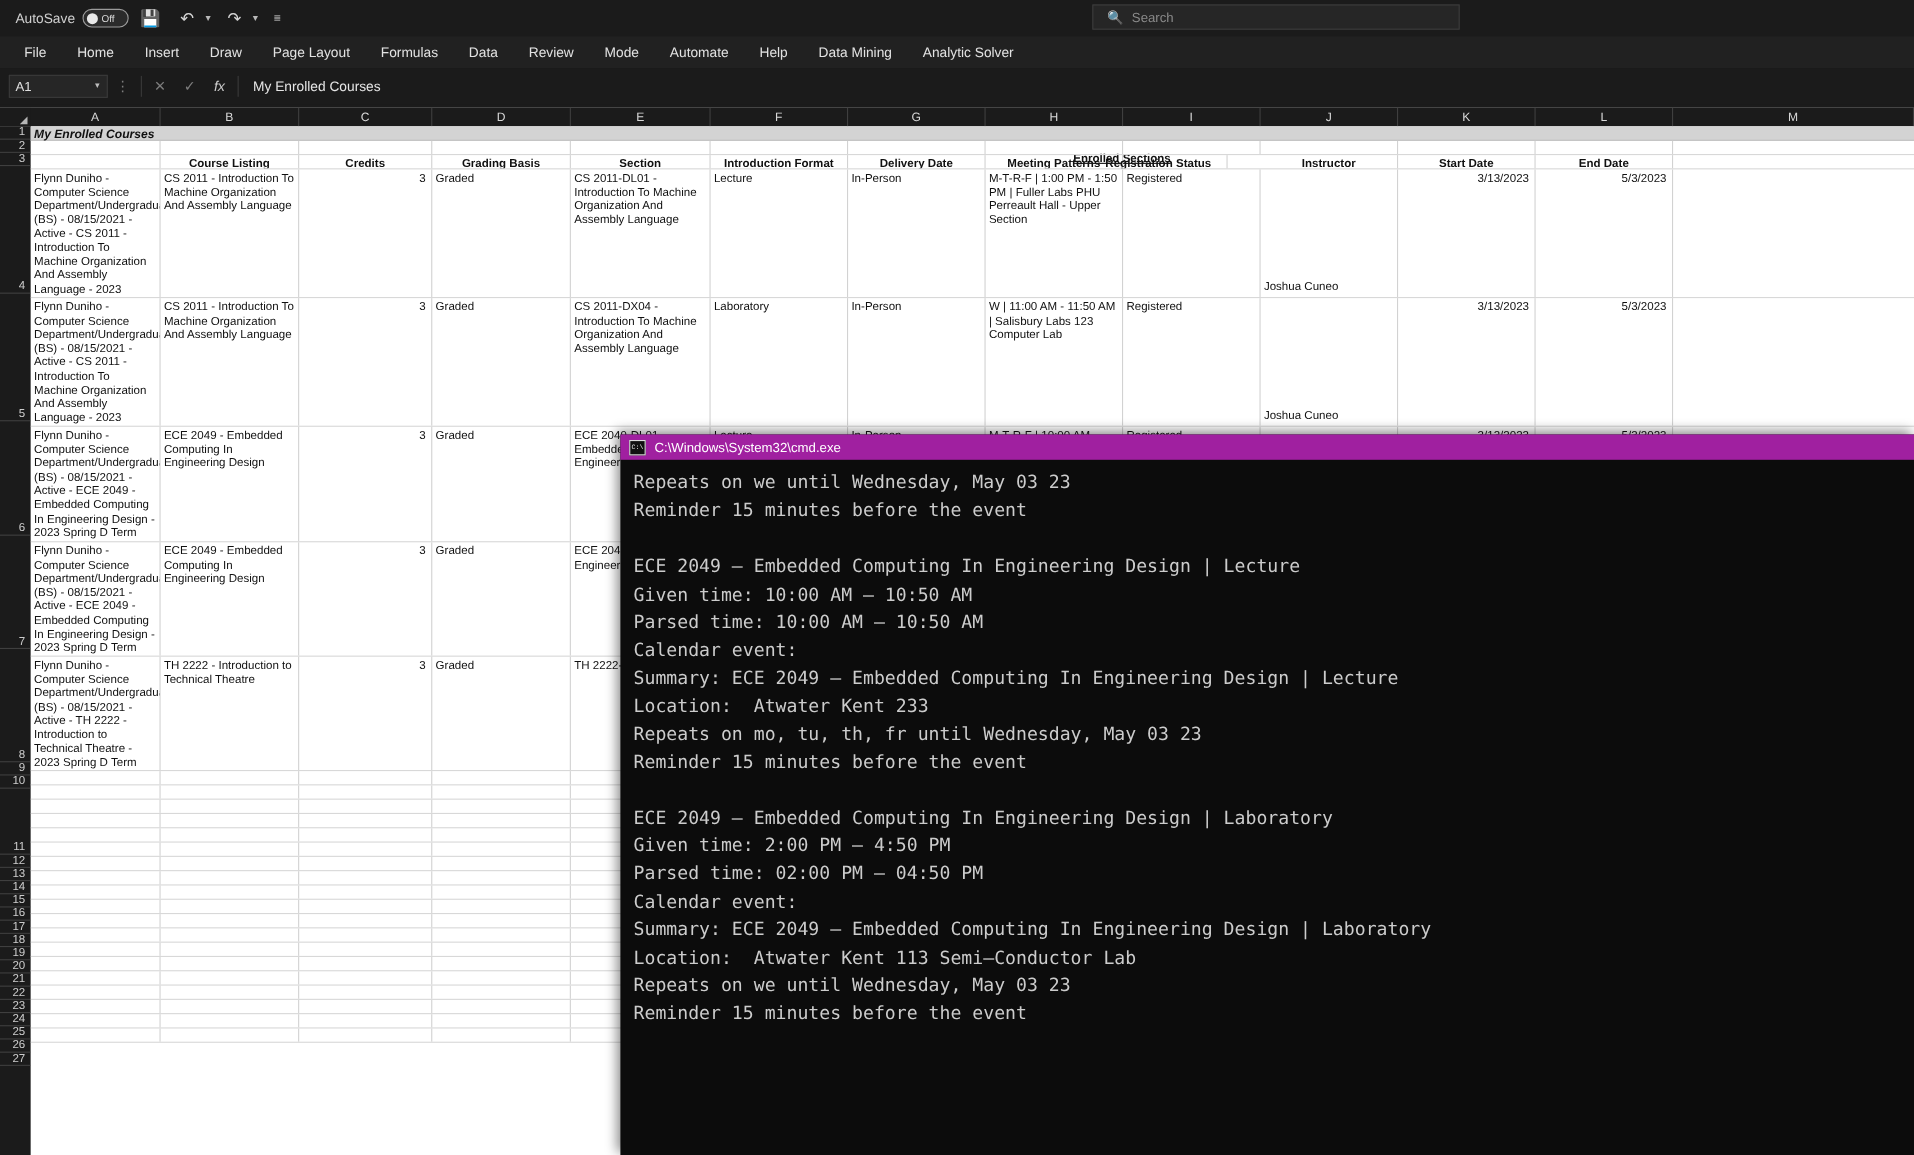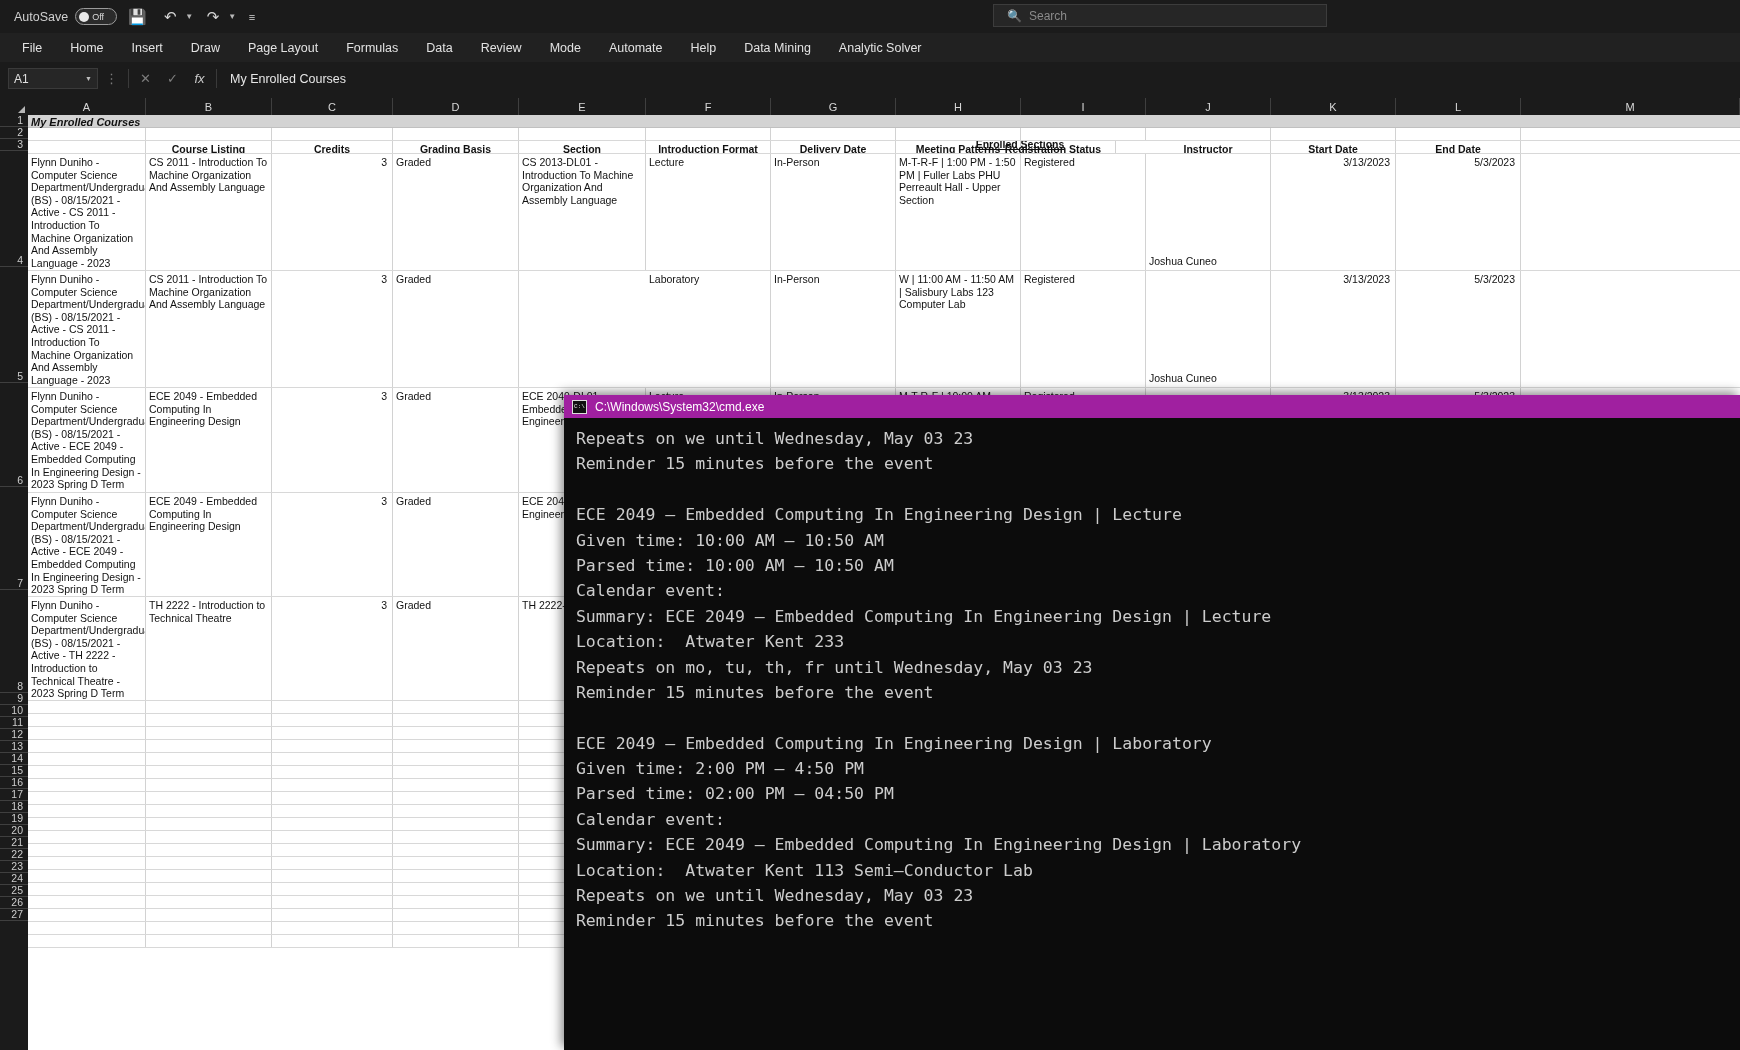--- a/index.html
+++ b/index.html
@@ -224,21 +224,21 @@
       <div class="rh" style="height: 12px;">1</div>
       <div class="rh" style="height: 12px;">2</div>
       <div class="rh" style="height: 12px;">3</div>
       <div class="rh" style="height: 116px;">4</div>
       <div class="rh" style="height: 116px;">5</div>
       <div class="rh" style="height: 104px;">6</div>
       <div class="rh" style="height: 103px;">7</div>
       <div class="rh" style="height: 103px;">8</div>
       <div class="rh" style="height: 12px;">9</div>
       <div class="rh" style="height: 12px;">10</div>
-      <div class="rh" style="height: 12px;">11</div>
+      <div class="rh" style="height: 12px; margin-top: 48px;">11</div>
       <div class="rh" style="height: 12px;">12</div>
       <div class="rh" style="height: 12px;">13</div>
       <div class="rh" style="height: 12px;">14</div>
       <div class="rh" style="height: 12px;">15</div>
       <div class="rh" style="height: 12px;">16</div>
       <div class="rh" style="height: 12px;">17</div>
       <div class="rh" style="height: 12px;">18</div>
       <div class="rh" style="height: 12px;">19</div>
       <div class="rh" style="height: 12px;">20</div>
       <div class="rh" style="height: 12px;">21</div>
@@ -279,34 +279,35 @@
         <div class="cell hdr" style="left: 963px; width: 125px;">Registration Status</div>
         <div class="cell hdr" style="left: 1118px; width: 125px;">Instructor</div>
         <div class="cell hdr" style="left: 1243px; width: 125px;">Start Date</div>
         <div class="cell hdr" style="left: 1368px; width: 125px;">End Date</div>
       </div>
       <div class="gridrow" style="top: 39px; height: 117px;">
         <div class="cell" style="left: 0px; width: 118px;">Flynn Duniho - Computer Science Department/Undergraduate (BS) - 08/15/2021 - Active - CS 2011 - Introduction To Machine Organization And Assembly Language - 2023 Spring D Term</div>
         <div class="cell" style="left: 118px; width: 126px;">CS 2011 - Introduction To Machine Organization And Assembly Language</div>
         <div class="cell num" style="left: 244px; width: 121px;">3</div>
         <div class="cell" style="left: 365px; width: 126px;">Graded</div>
-        <div class="cell" style="left: 491px; width: 127px;">CS 2013-DL01 - Introduction To Machine Organization And Assembly Language</div>
+        <div class="cell" style="left: 491px; width: 127px;">CS 2011-DL01 - Introduction To Machine Organization And Assembly Language</div>
         <div class="cell" style="left: 618px; width: 125px;">Lecture</div>
         <div class="cell" style="left: 743px; width: 125px;">In-Person</div>
         <div class="cell" style="left: 868px; width: 125px;">M-T-R-F | 1:00 PM - 1:50 PM | Fuller Labs PHU Perreault Hall - Upper Section</div>
         <div class="cell" style="left: 993px; width: 125px;">Registered</div>
         <div class="cell bottom" style="left: 1118px; width: 125px;">Joshua Cuneo</div>
         <div class="cell num" style="left: 1243px; width: 125px;">3/13/2023</div>
         <div class="cell num" style="left: 1368px; width: 125px;">5/3/2023</div>
       </div>
       <div class="gridrow" style="top: 156px; height: 117px;">
         <div class="cell" style="left: 0px; width: 118px;">Flynn Duniho - Computer Science Department/Undergraduate (BS) - 08/15/2021 - Active - CS 2011 - Introduction To Machine Organization And Assembly Language - 2023 Spring D Term</div>
         <div class="cell" style="left: 118px; width: 126px;">CS 2011 - Introduction To Machine Organization And Assembly Language</div>
         <div class="cell num" style="left: 244px; width: 121px;">3</div>
         <div class="cell" style="left: 365px; width: 126px;">Graded</div>
+        <div class="cell" style="left: 491px; width: 127px;">CS 2011-DX04 - Introduction To Machine Organization And Assembly Language</div>
         <div class="cell" style="left: 618px; width: 125px;">Laboratory</div>
         <div class="cell" style="left: 743px; width: 125px;">In-Person</div>
         <div class="cell" style="left: 868px; width: 125px;">W | 11:00 AM - 11:50 AM | Salisbury Labs 123 Computer Lab</div>
         <div class="cell" style="left: 993px; width: 125px;">Registered</div>
         <div class="cell bottom" style="left: 1118px; width: 125px;">Joshua Cuneo</div>
         <div class="cell num" style="left: 1243px; width: 125px;">3/13/2023</div>
         <div class="cell num" style="left: 1368px; width: 125px;">5/3/2023</div>
       </div>
       <div class="gridrow" style="top: 273px; height: 105px;">
         <div class="cell" style="left: 0px; width: 118px;">Flynn Duniho - Computer Science Department/Undergraduate (BS) - 08/15/2021 - Active - ECE 2049 - Embedded Computing In Engineering Design - 2023 Spring D Term</div>

